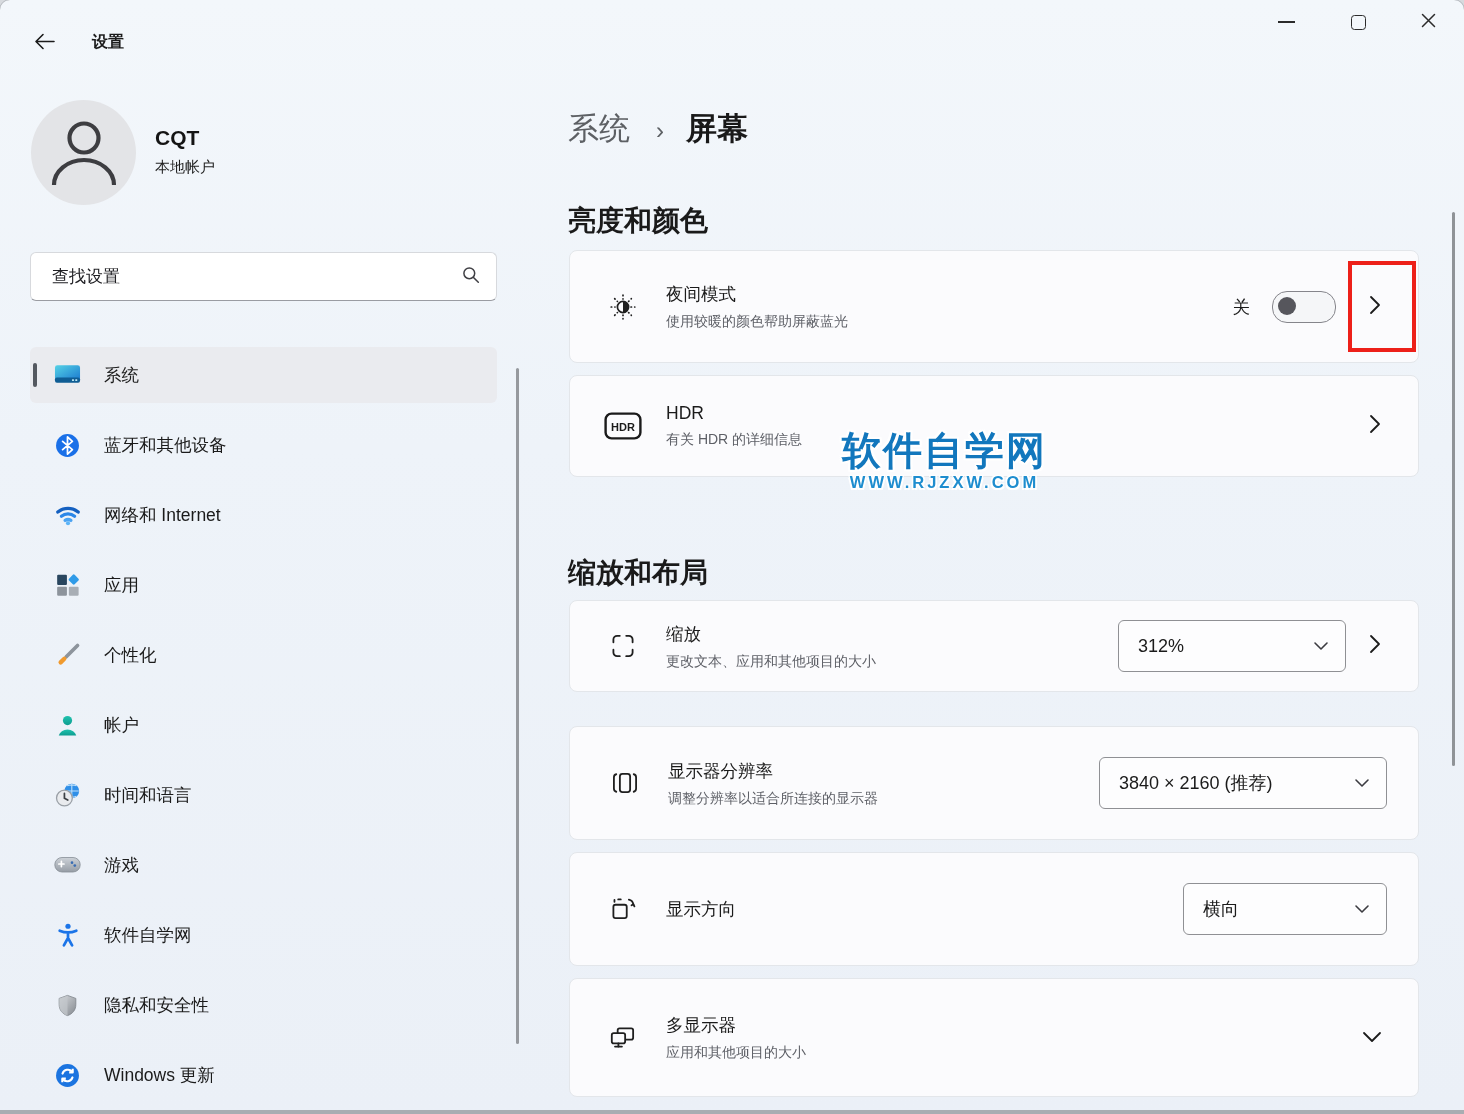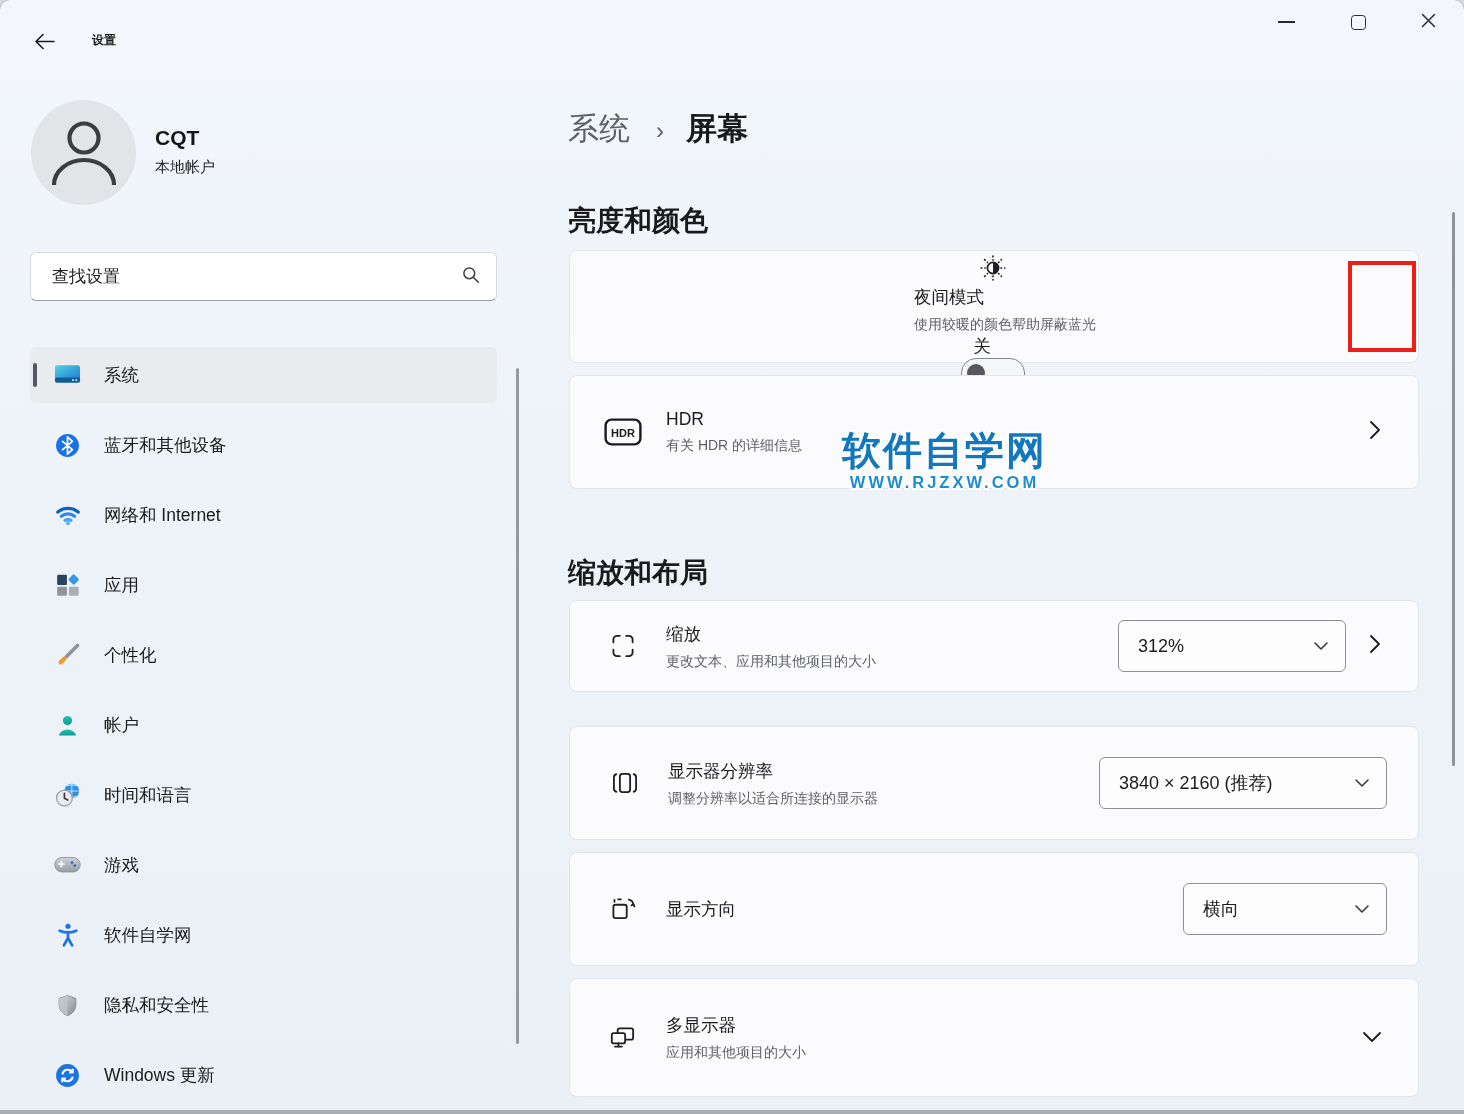--- a/index.html
+++ b/index.html
@@ -6,21 +6,21 @@
   body{background:#d7dade;font-family:"Liberation Sans","DejaVu Sans",sans-serif;
        -webkit-font-smoothing:antialiased;}
   .window{position:relative;width:1464px;height:1114px;overflow:hidden;
           background:linear-gradient(180deg,#f3f7fb 0%,#eef3f9 40%,#ebf0f7 100%);
           border-radius:10px 10px 0 0;outline:1px solid #b9bdc2;}
   .window::after{content:'';position:absolute;left:0;right:0;bottom:0;height:4px;background:#a9adb2;}
 
   
   .backbtn{position:absolute;left:26px;top:26px;width:36px;height:34px;display:flex;
            align-items:center;justify-content:center;border-radius:5px;cursor:pointer;}
-  .apptitle{position:absolute;left:92px;top:32px;font-size:12px;font-weight:600;color:#1b1b1b;}
+  .apptitle{position:absolute;left:92px;top:32px;font-size:16px;font-weight:600;color:#1b1b1b;}
   .wc{position:absolute;top:0;height:44px;width:64px;display:flex;align-items:center;justify-content:center;}
   .wc-min{left:1254px;} .wc-max{left:1326px;} .wc-close{left:1396px;}
   .dash{width:17px;height:2px;background:#2b2b2b;}
   .maxbox{width:13px;height:13px;border:1.6px solid #2b2b2b;border-radius:3.5px;}
 
   
   .avatar{position:absolute;left:31px;top:100px;width:105px;height:105px;border-radius:50%;
           background:#e3e4e7;display:flex;align-items:center;justify-content:center;}
   .uname{position:absolute;left:155px;top:126px;font-size:21px;font-weight:700;color:#141414;}
   .utype{position:absolute;left:155px;top:158px;font-size:15px;color:#1f1f1f;}
@@ -50,21 +50,21 @@
   .crumb-parent{color:#5d6064;cursor:pointer;}
   .crumb-sep{color:#5d6064;font-size:24px;margin:0 22px 0 26px;padding-top:4px;}
   .crumb-cur{color:#191919;font-weight:600;}
 
   .sect-h{position:absolute;font-size:28px;font-weight:600;color:#1a1a1a;}
   .sect-h1{left:568px;top:202px;} .sect-h2{left:568px;top:554px;}
 
   .card{position:absolute;left:569px;width:850px;background:#fbfbfd;border:1px solid #e3e6ea;
         border-radius:8px;box-sizing:border-box;display:flex;align-items:center;
         padding-left:34px;padding-right:36px;}
-  .c1{top:250px;height:113px;flex-direction:column;} .c2{top:375px;height:114px;}
+  .c1{top:250px;height:113px;} .c2{top:375px;height:102px;}
   .c3{top:600px;height:92px;justify-content:flex-end;} .c4{top:726px;height:114px;padding-left:36px;}
   .c5{top:852px;height:114px;} .c6{top:978px;height:119px;}
 
   .card-icon{width:38px;display:flex;align-items:center;justify-content:center;flex:none;}
   .card-text{margin-left:24px;display:flex;flex-direction:column;justify-content:center;}
   .card-title{font-size:17.5px;color:#1b1b1b;}
   .card-sub{font-size:14px;color:#5d5f66;margin-top:7px;}
   .spacer{flex:1;}
 
   .toggle-label{font-size:17.5px;color:#1b1b1b;margin-right:22px;}

